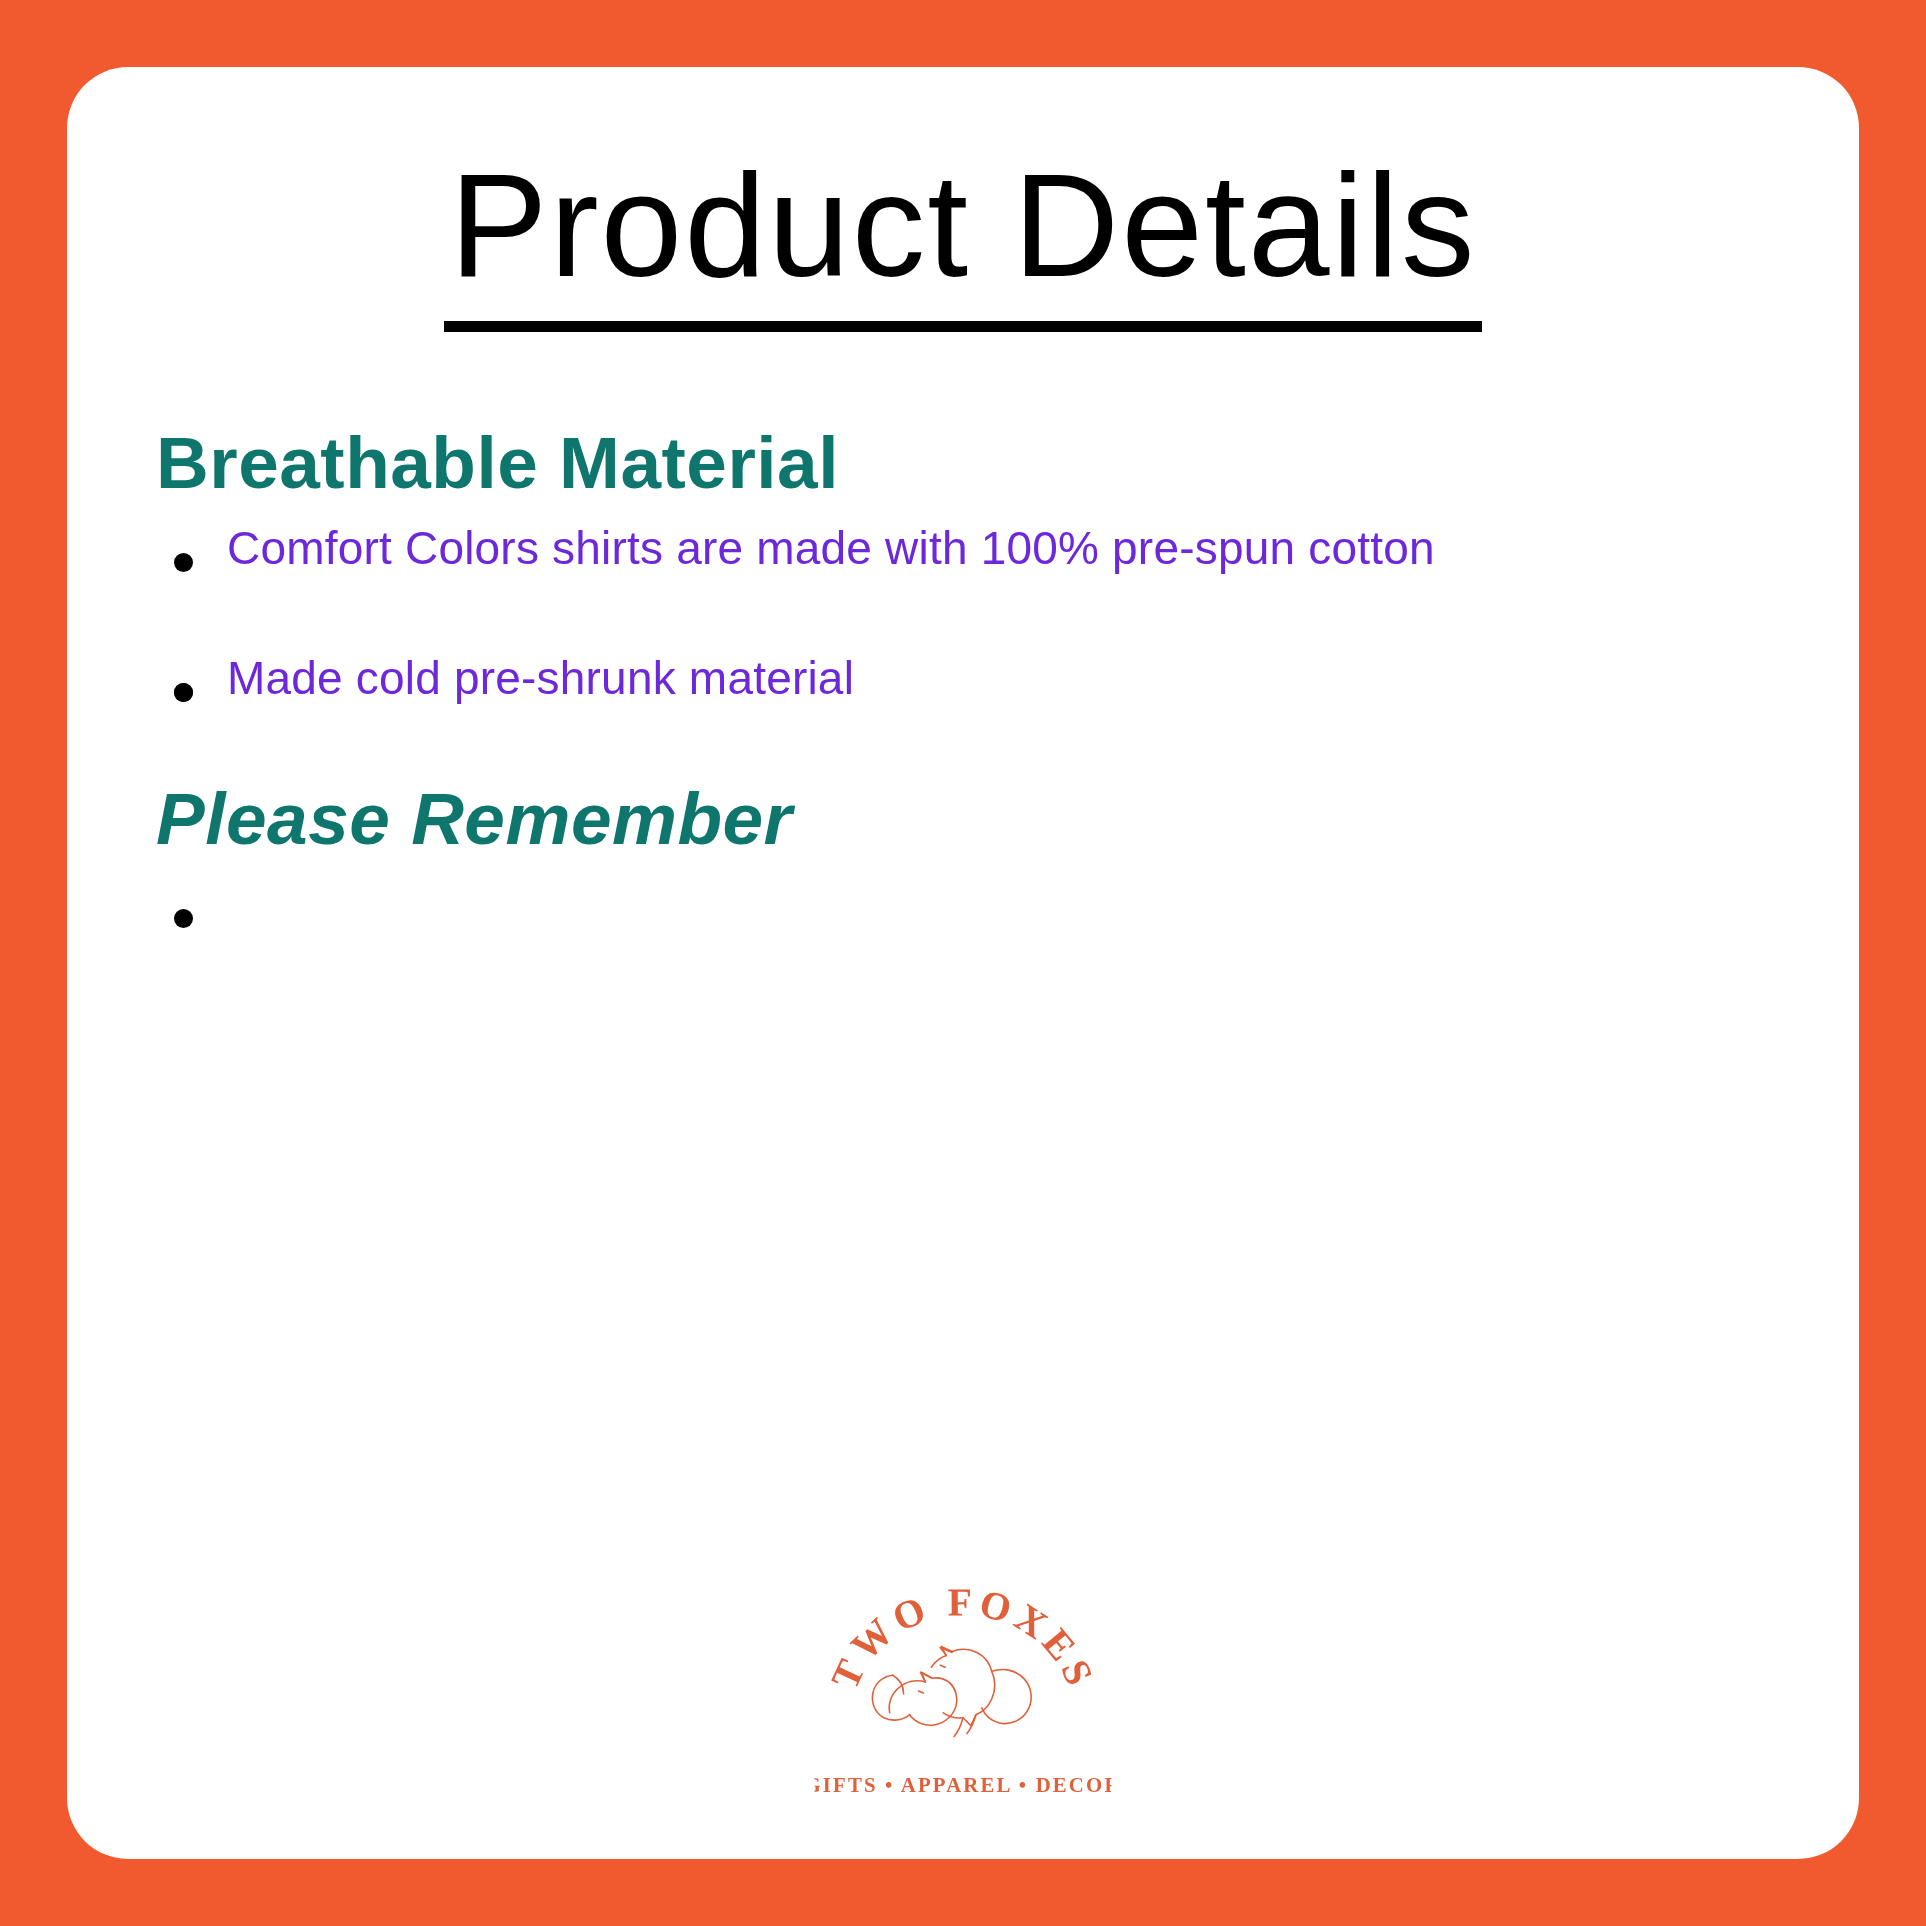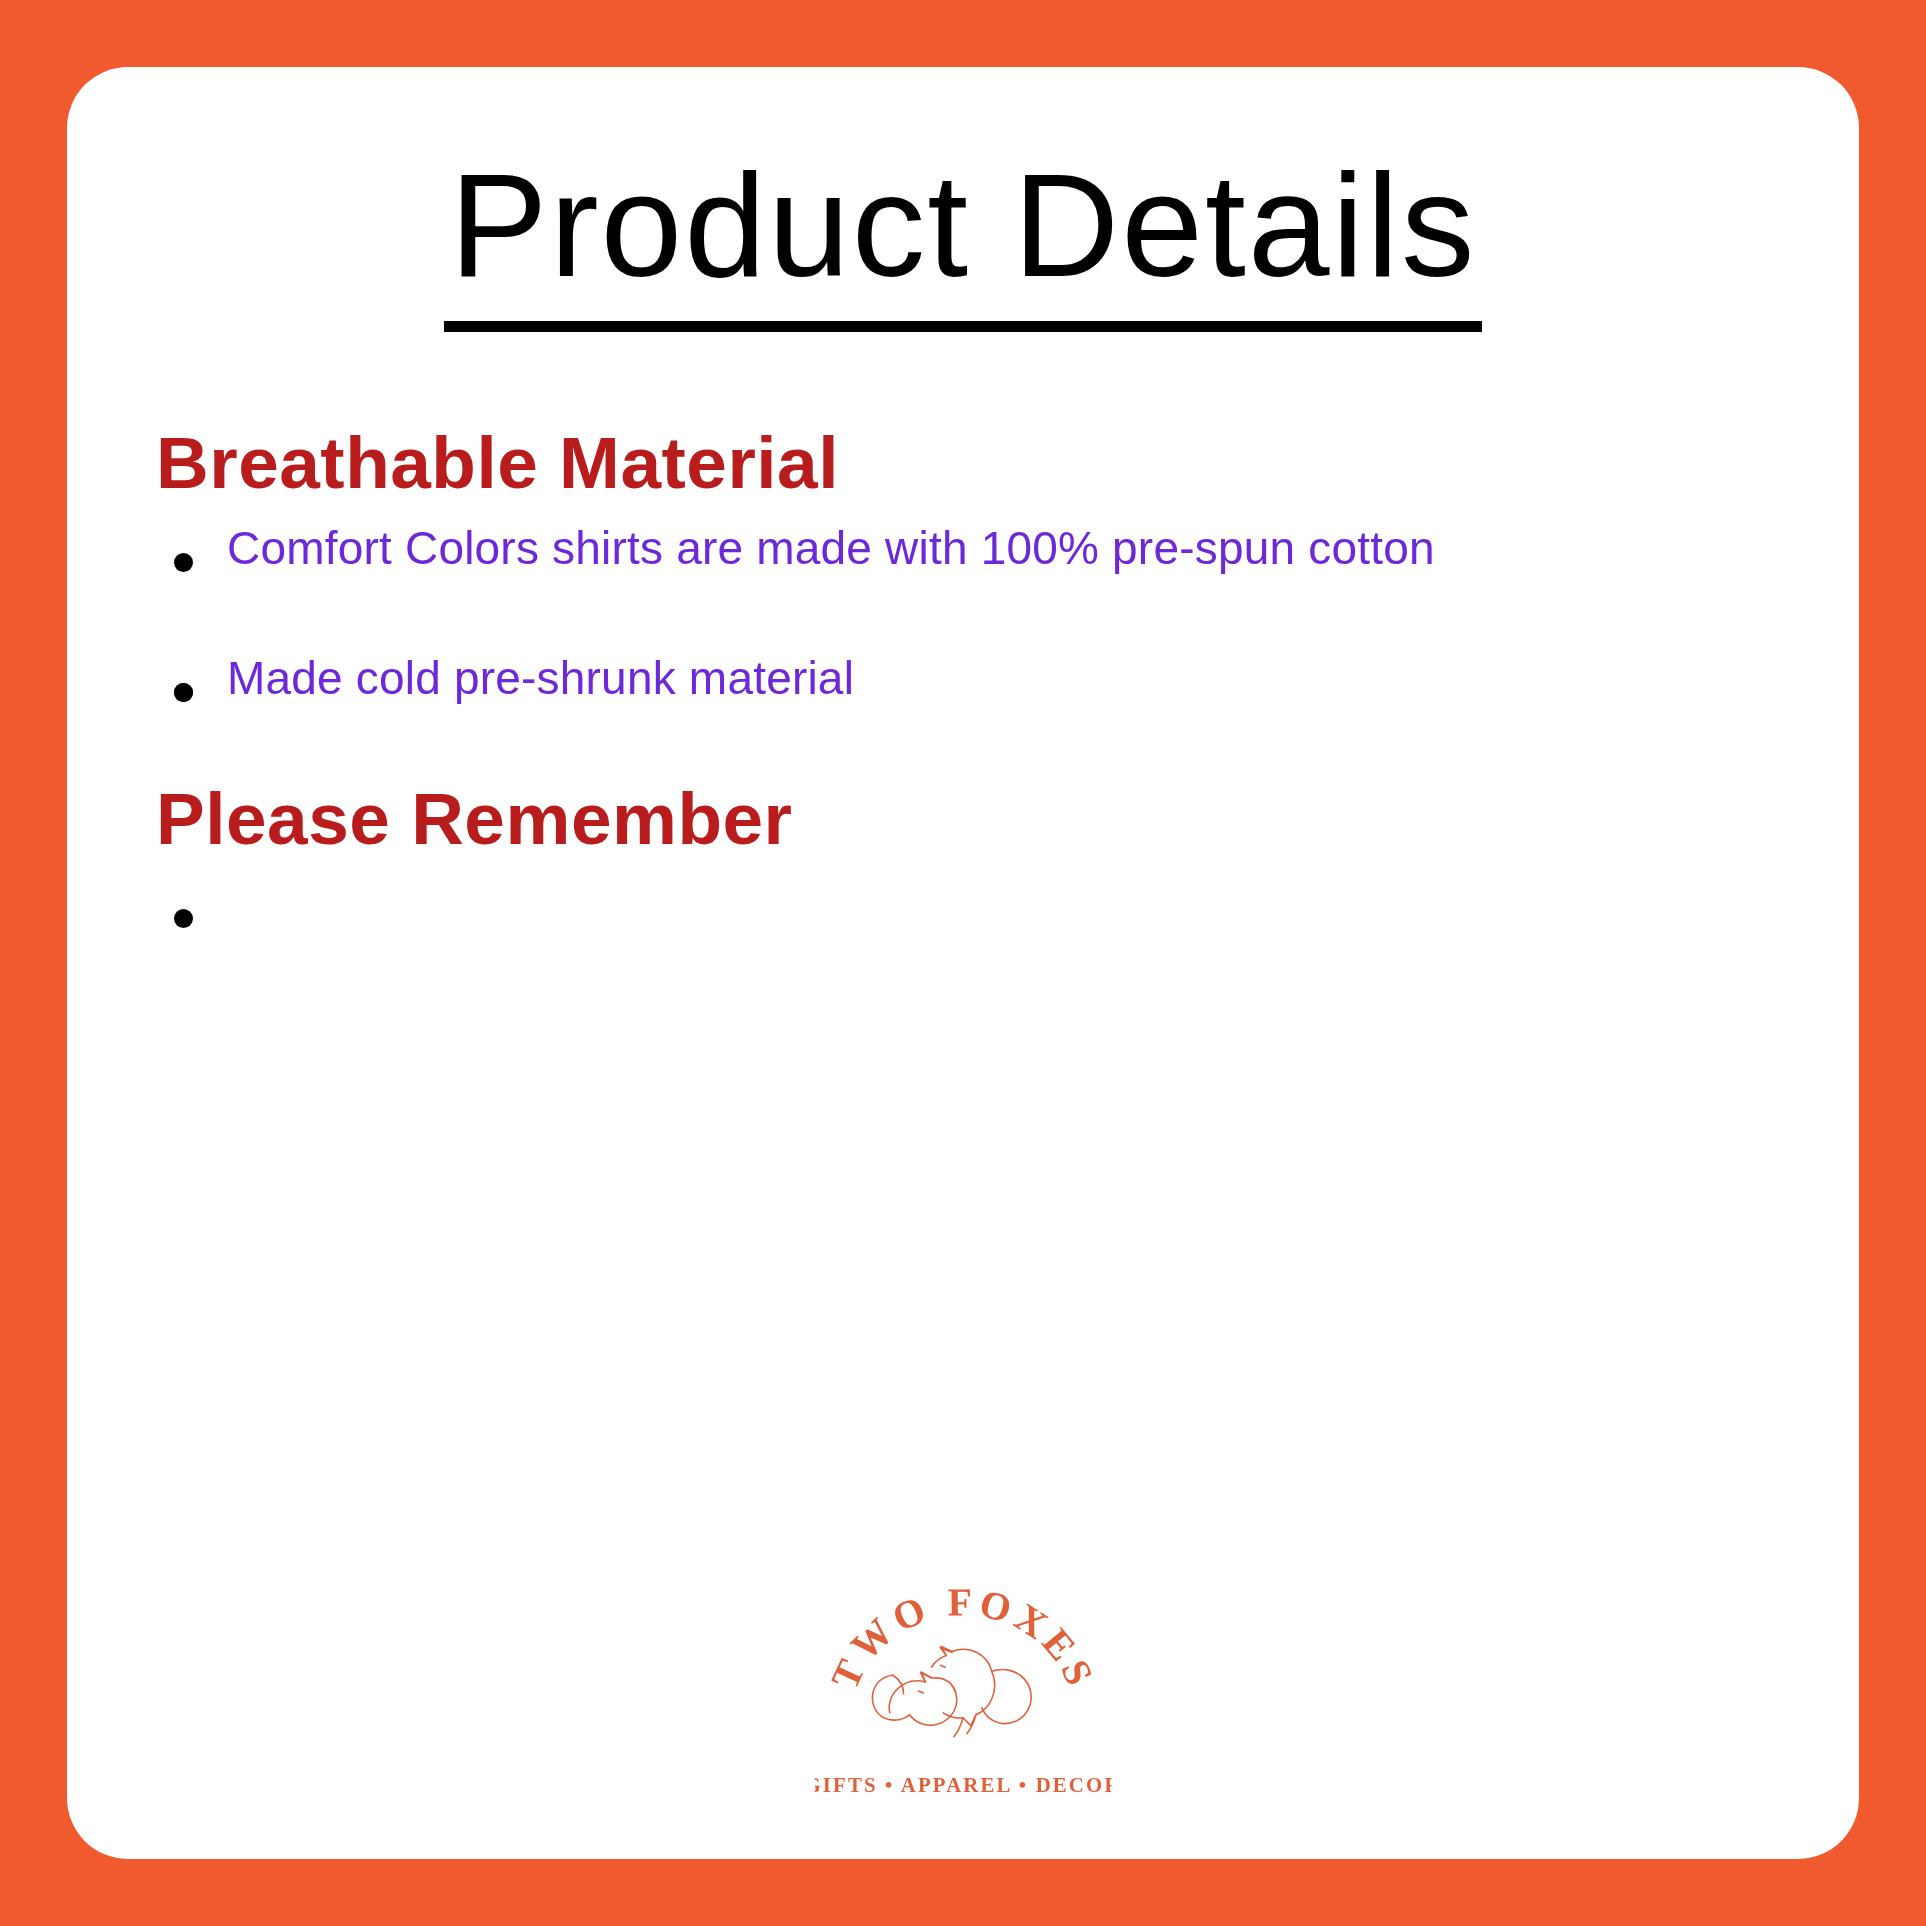--- a/index.html
+++ b/index.html
@@ -62,27 +62,28 @@
     left: 89px;
     top: 356px;
     width: 1624px;
   }
 
   .section {
     margin-bottom: 71px;
   }
   .section:last-of-type {
     margin-bottom: 8px;
+    font-style: italic;
   }
 
   .section-heading {
     font-family: "Liberation Sans", sans-serif;
     font-size: 73px;
     font-weight: 700;
-    color: #b91c1c;
+    color: #0f766e;
     letter-spacing: 0.5px;
     line-height: 1.1;
     margin: 0 0 16px 0;
   }
 
   .bullets {
     list-style: none;
     margin: 0;
     padding: 0;
   }

